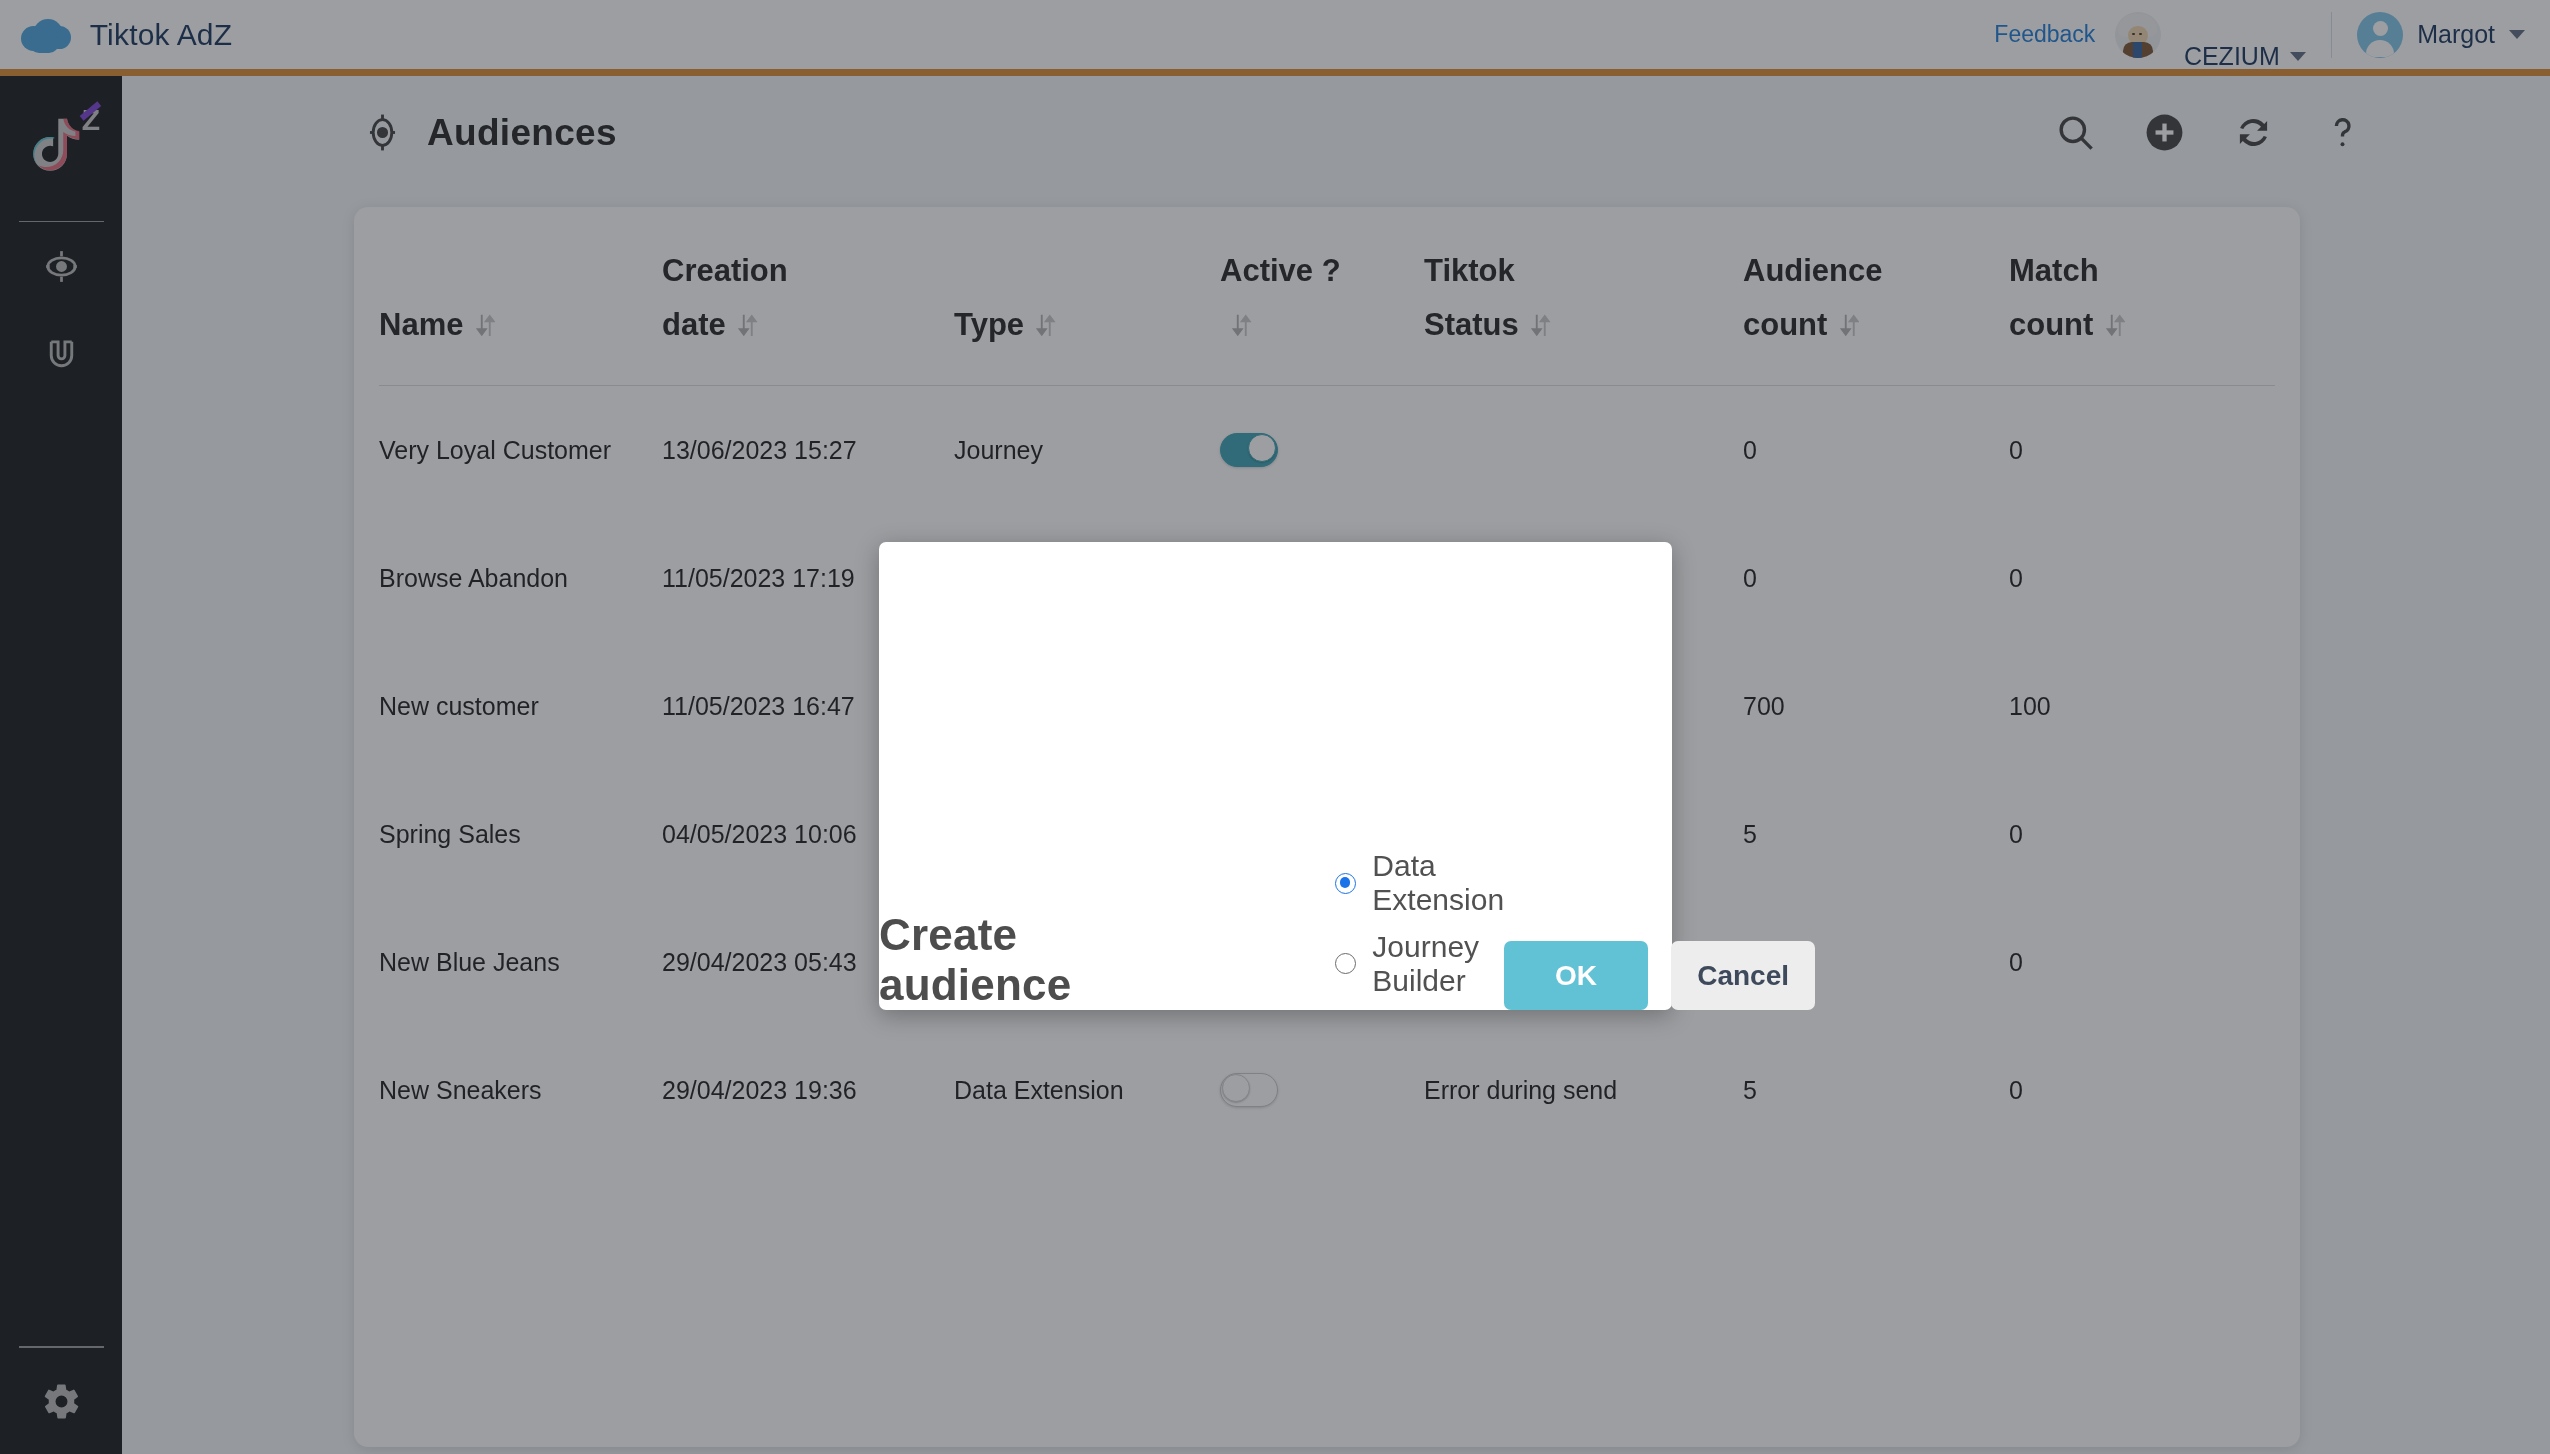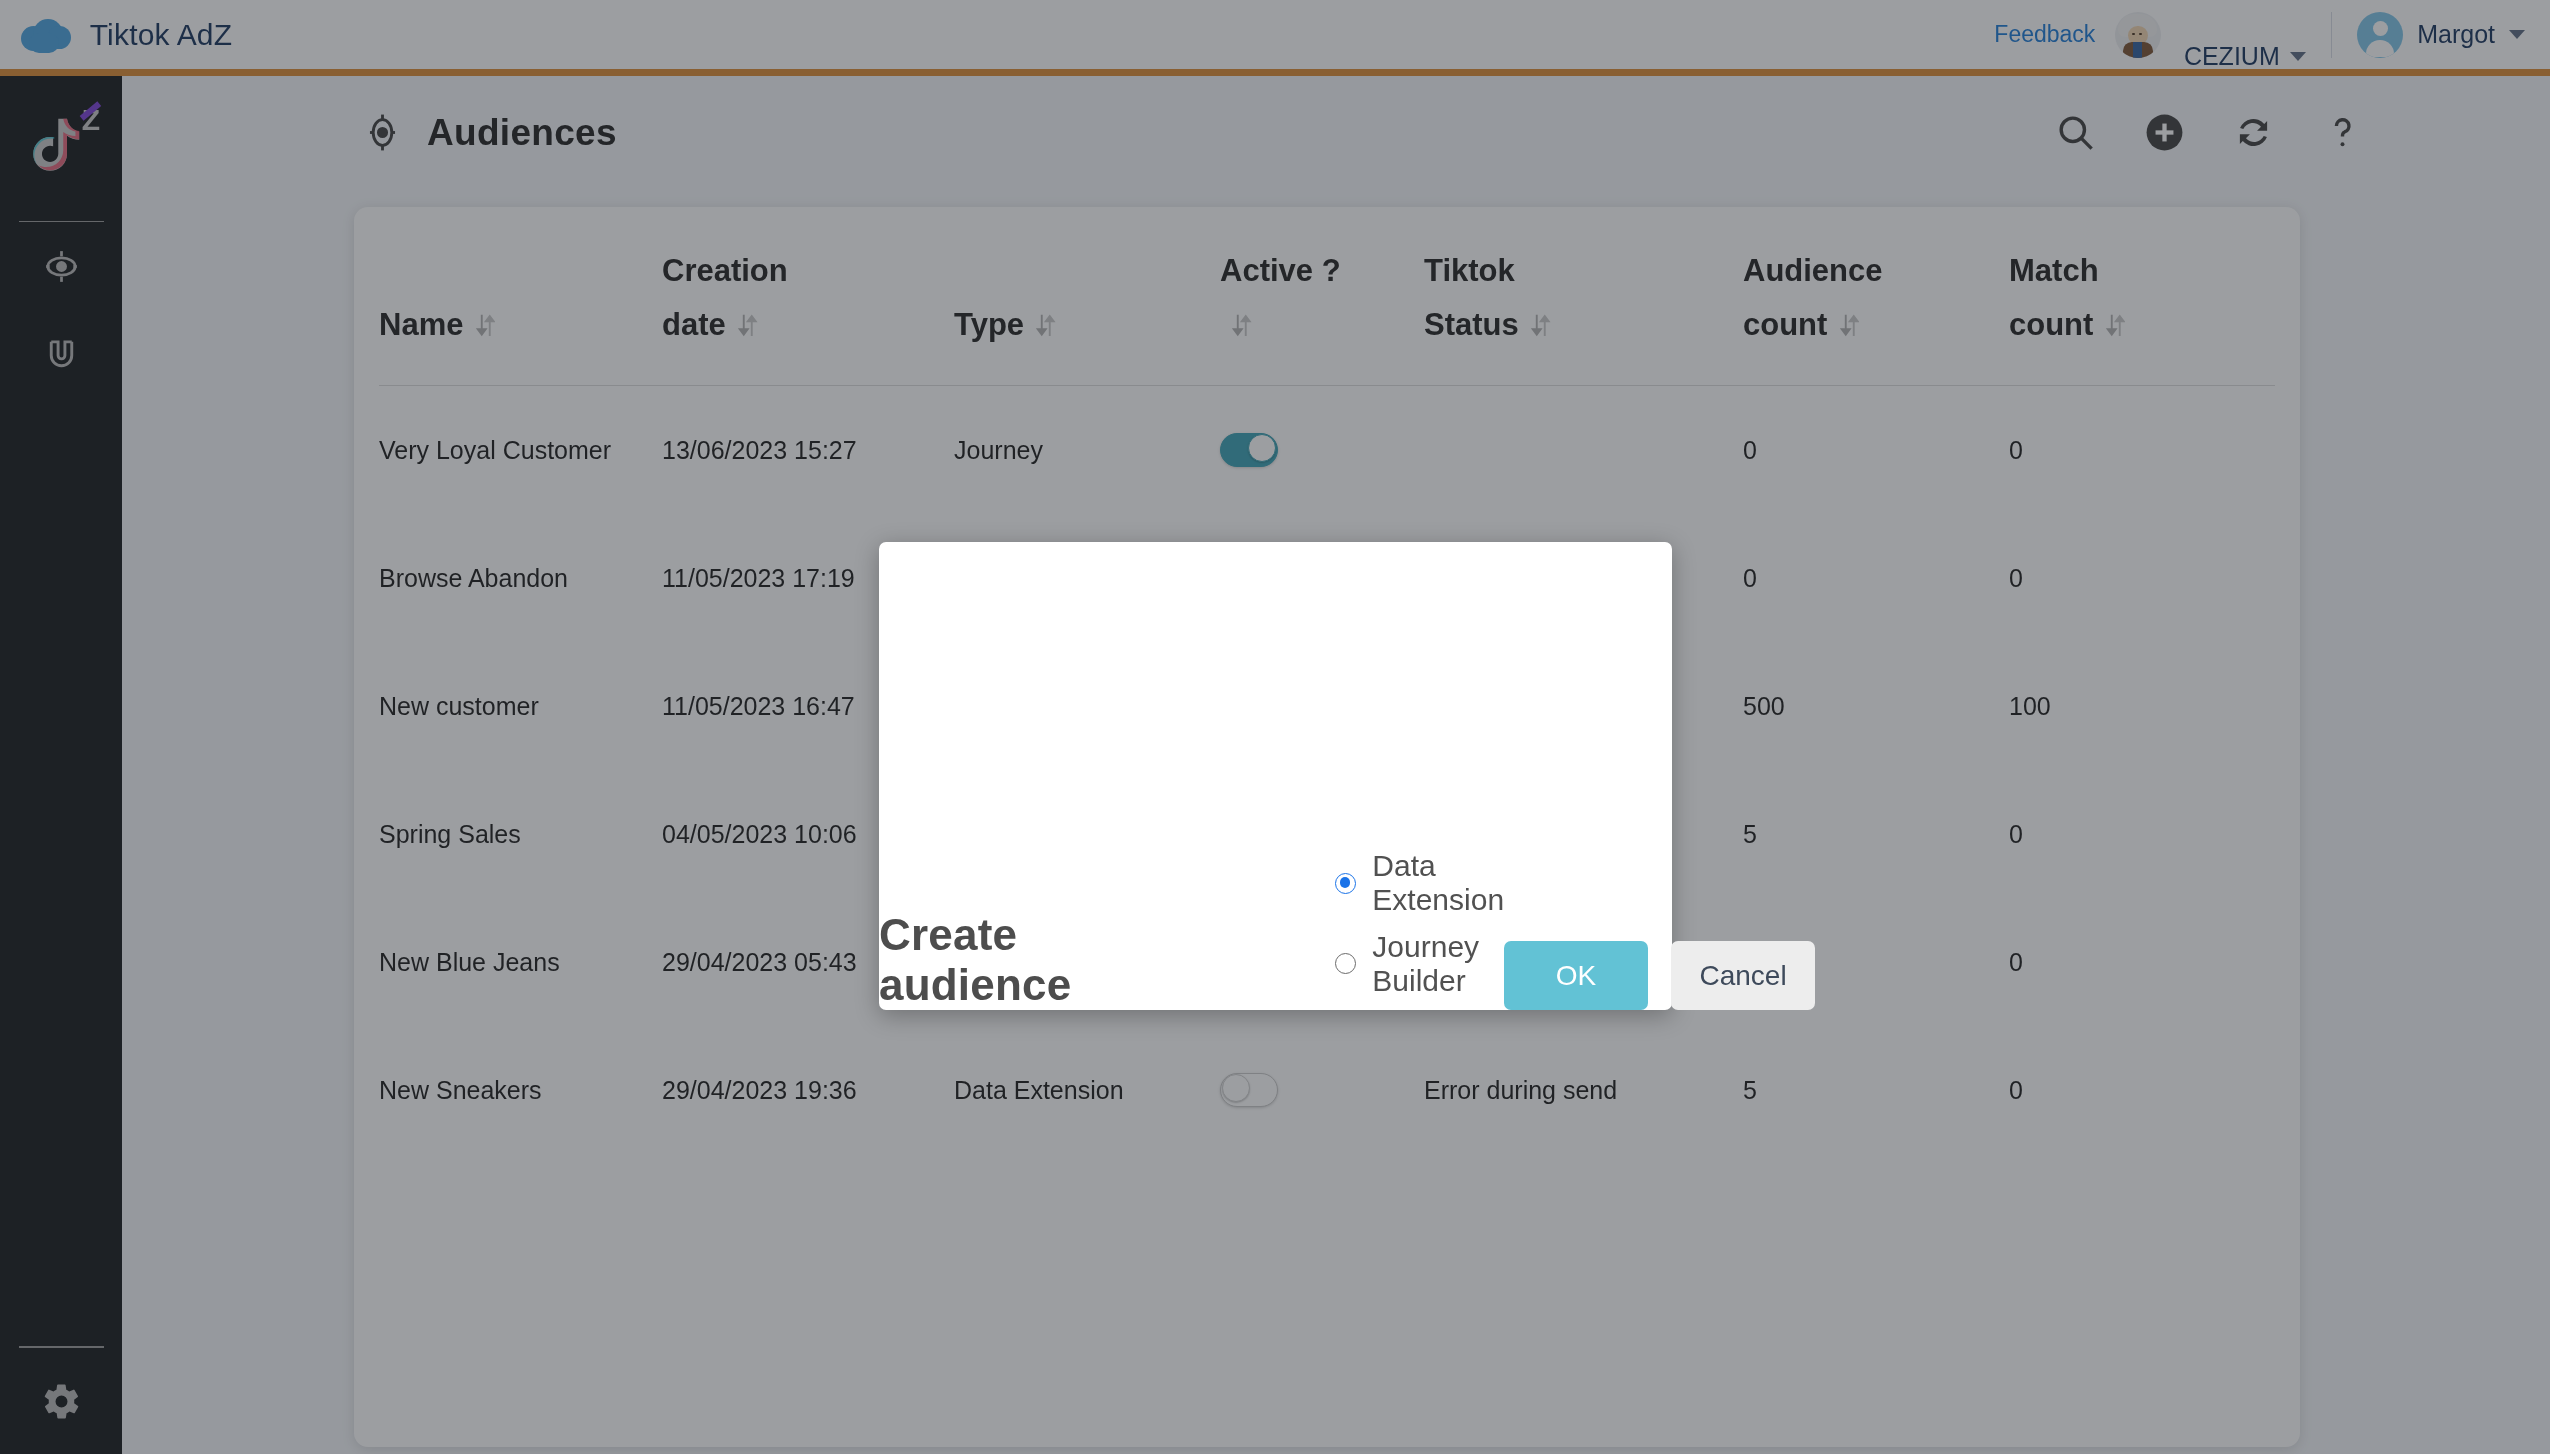--- a/index.html
+++ b/index.html
@@ -162,21 +162,21 @@
   }
   .radio.checked { border-color: #1a73e8; }
   .radio.checked::after {
     content: ""; position: absolute; width: 10.6px; height: 10.6px; border-radius: 50%;
     background: #1a73e8; left: 3.5px; top: 3.5px;
   }
   .radio-label { font-size: 30px; color: #515151; }
   .modal-actions { display: flex; gap: 23px; margin-top: 66px; padding-left: 0; }
   .btn {
     width: 144px; height: 69px; border-radius: 7px; border: none; cursor: pointer;
-    font-size: 28px; font-family: "Liberation Sans", sans-serif;
+    font-size: 28px; font-family: "Liberation Sans", sans-serif; font-weight: bold;
   }
   .btn-ok { background: #62c2d5; color: #ffffff; }
   .btn-cancel { background: #ededed; color: #3e4a5b; }
   .actions-wrap { width: 100%; display: flex; justify-content: center; padding-right: 37px; }
 </style>
 </head>
 <body>
 
 <div id="app">
 
@@ -365,21 +365,21 @@
             <tr>
               <td>New customer</td>
               <td>11/05/2023 16:47</td>
               <td></td>
               <td>
                 <div class="toggle">
                   <div class="knob"></div>
                 </div>
               </td>
               <td></td>
-              <td>500</td>
+              <td>700</td>
               <td>100</td>
             </tr>
             <tr>
               <td>Spring Sales</td>
               <td>04/05/2023 10:06</td>
               <td>Data Extension</td>
               <td>
                 <div class="toggle">
                   <div class="knob"></div>
                 </div>

